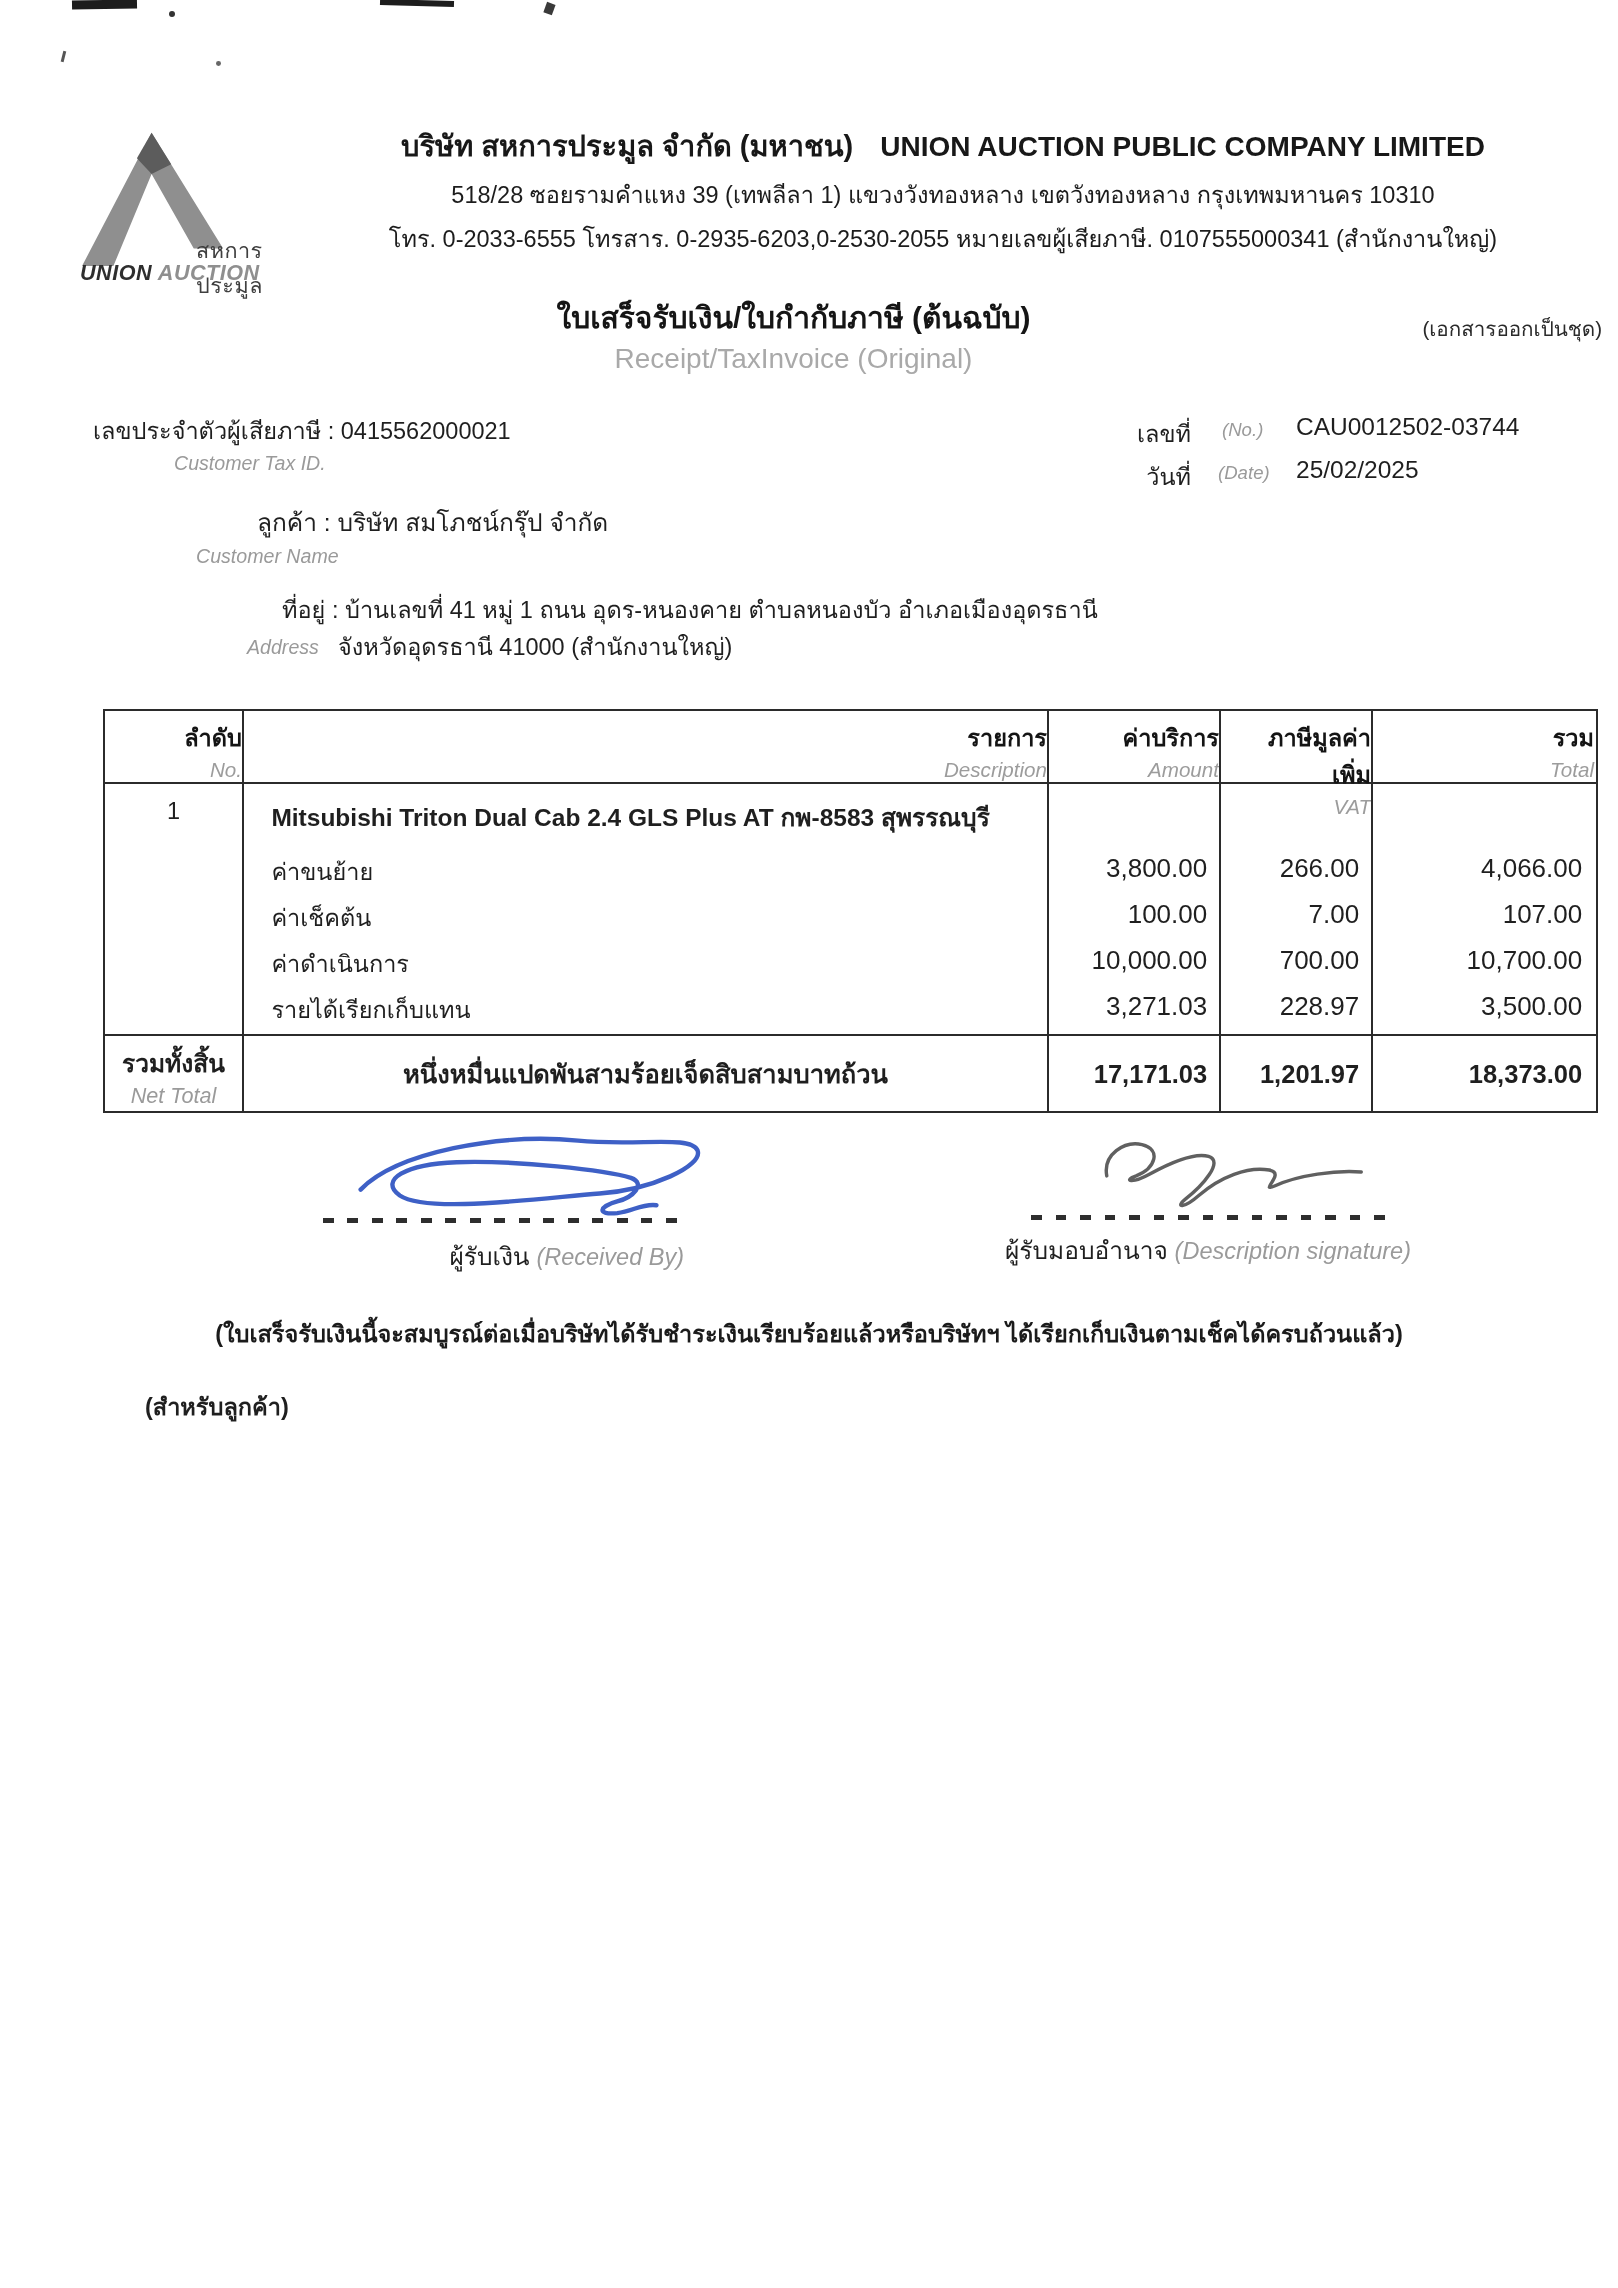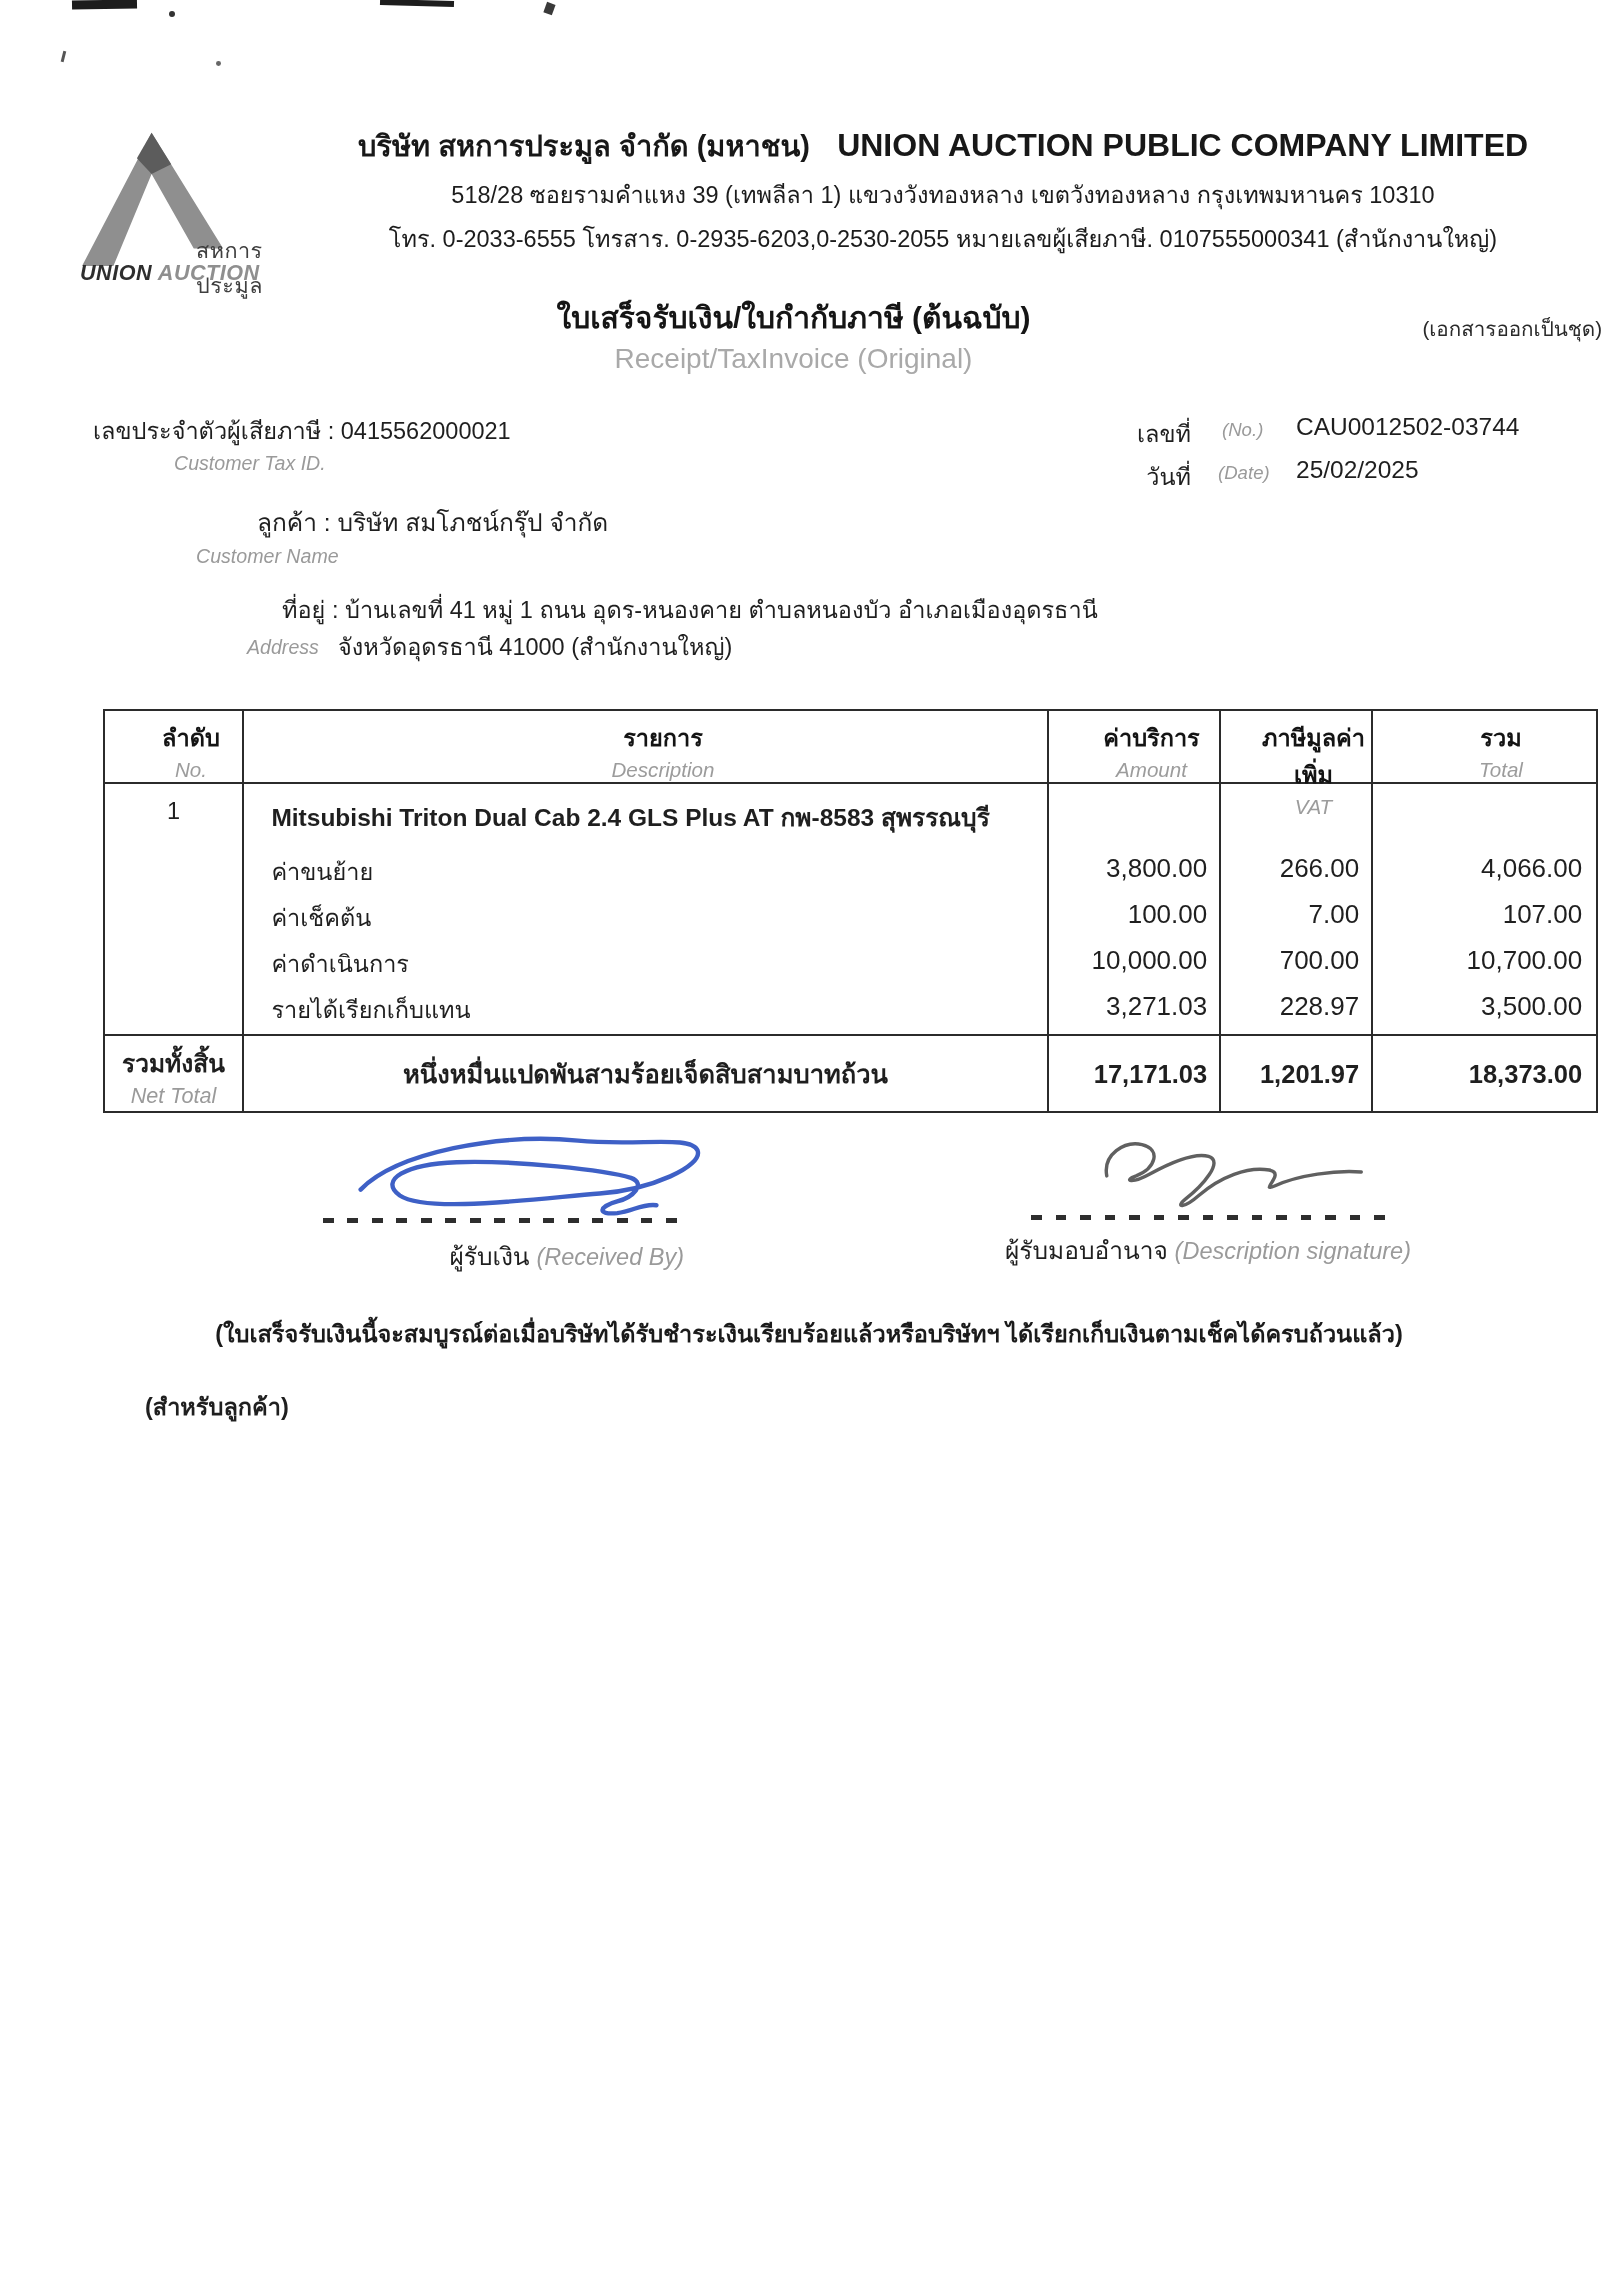--- a/index.html
+++ b/index.html
@@ -18,40 +18,40 @@
 
   
   .logo { left:78px; top:123px; width:235px; height:176px; }
   .logo-thai { position:absolute; left:118px; top:110px; font-size:21.6px; color:#3f3f3f; letter-spacing:0.5px; }
   .logo-en { position:absolute; left:2px; top:137px; font-size:21.6px; font-weight:bold; font-style:italic; color:#2e2e2e; letter-spacing:0.5px; }
   .logo-en .gray { color:#8f8f8f; }
 
   
   .head-block { left:279px; top:123px; width:1328px; text-align:center; }
   .co-line { font-size:29px; font-weight:bold; color:#181818; }
-  .co-line .en { font-size:32px;margin-left:11px; }
+  .co-line .en { font-size:28px;margin-left:11px; }
   .addr-line { font-size:23.5px; margin-top:6.9px; color:#1c1c1c; }
 
   .doc-title { left:29px; top:294px; width:1529px; text-align:center; font-size:30px; font-weight:bold; color:#151515; }
   .doc-sub   { left:29px; top:343px; width:1529px; text-align:center; font-size:28px; color:#a9a9a9; }
   .copy-note { left:1362px; top:312px; width:240px; text-align:right; font-size:20.6px; color:#2a2a2a; }
 
   .fs24 { font-size:23.5px; }
   .fs25 { font-size:24.5px; }
   .sub  { font-size:19.6px; }
 
   
   .invoice-table { left:103px; top:709px; width:1495px; border:2.9px solid #2b2b2b; background:#fff; }
   .trow { display:grid; grid-template-columns:137px 805px 172px 152px 223px; position:relative; }
   .trow > div { border-left:2px solid #2b2b2b; position:relative; }
   .trow > div:first-child { border-left:none; }
   .thead-row { height:73px; border-bottom:2.9px solid #2b2b2b; }
   .tbody-row { height:250px; }
   .tnet-row  { height:77px; border-top:2.9px solid #2b2b2b; }
-  .hcell { text-align:center; padding-top:7.8px;padding-left:35px; }
+  .hcell { text-align:right; padding-top:7.8px;padding-left:35px; }
   .hcell .th { font-size:23.5px; font-weight:bold; color:#141414; }
   .hcell .en { font-size:20.6px; color:#9c9c9c; font-style:italic; margin-top:2px; }
   .line-abs { position:absolute; white-space:nowrap; }
   .num { right:11.8px; text-align:right; font-size:26px; }
   .net-label { text-align:center; padding-top:7.8px; }
   .net-words { display:flex; align-items:center; justify-content:center; height:100%; font-size:25.5px; font-weight:bold; }
   .net-num { position:absolute; right:11.8px; top:23.5px; font-size:25.5px; font-weight:bold; }
 
   
   .dotline { position:absolute; height:4.9px;

